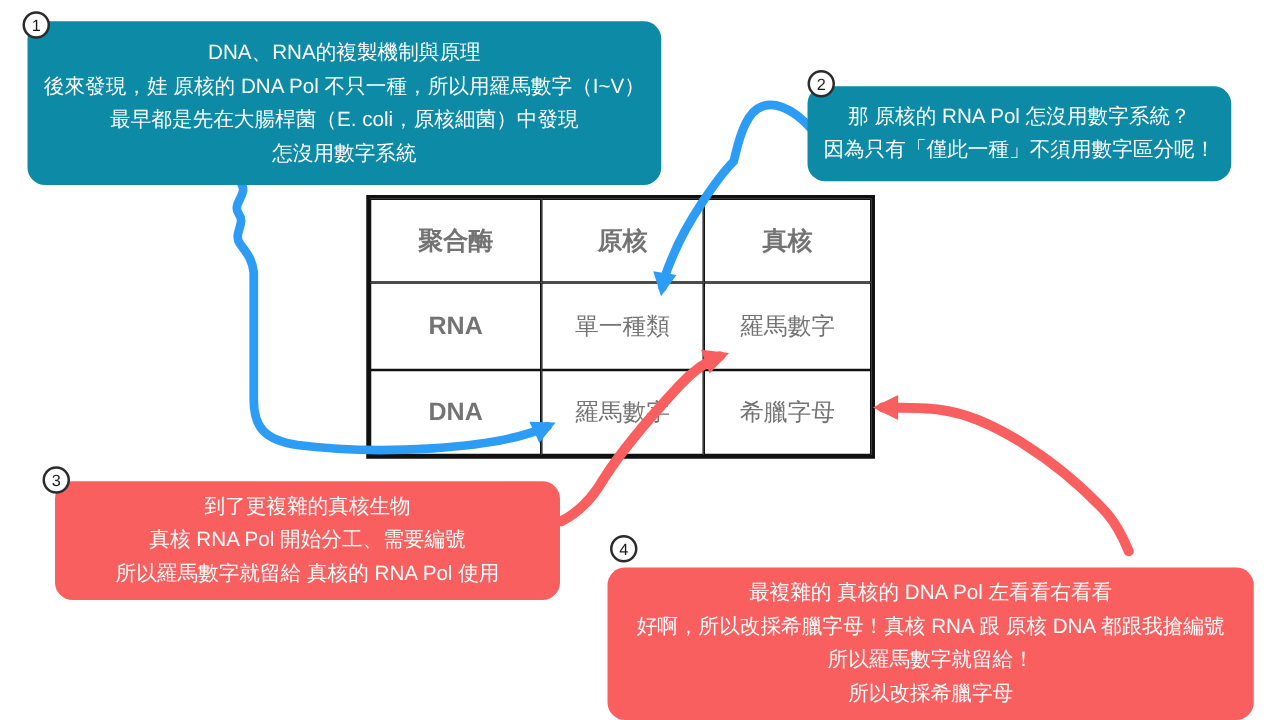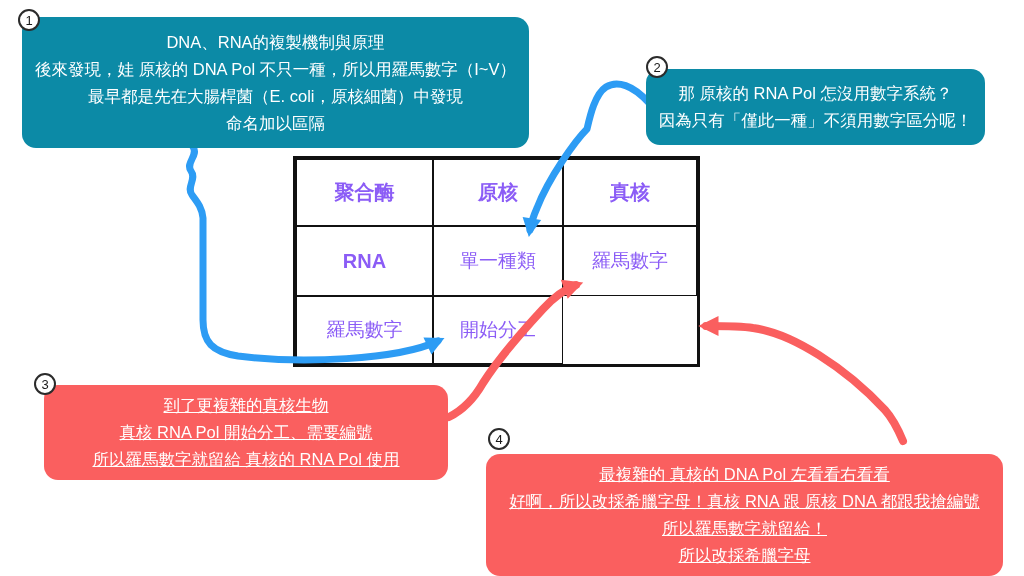--- a/index.html
+++ b/index.html
@@ -8,21 +8,21 @@
     font-family:"Liberation Sans","DejaVu Sans",sans-serif;
   }
   
   .callout{
     position:absolute;border-radius:14px;color:#ffffff;
     display:flex;flex-direction:column;justify-content:center;align-items:center;
     text-align:center;z-index:3;
   }
   .callout .line{font-size:16.5px;line-height:27px;white-space:nowrap;}
   .callout.teal{background:var(--color-teal,#0c8aa6);text-align:right;}
-  .callout.red{background:var(--color-red,#fa5f5f);text-decoration:underline;}
+  .callout.red{background:var(--color-red,#fa5f5f);}
   #callout-1{left:22px;top:17px;width:507px;height:131px;}
   #callout-2{left:646px;top:69px;width:339px;height:76px;}
   #callout-3{left:44px;top:385px;width:404px;height:95px;}
   #callout-4{left:486px;top:442px;width:517px;height:122px;margin-top:12px;}
   
   .badge{
     position:absolute;width:22px;height:22px;border-radius:50%;
     background:#ffffff;border:2px solid #2b2b2b;box-sizing:border-box;
     display:flex;align-items:center;justify-content:center;
     font-size:13px;color:#1a1a1a;z-index:4;
@@ -33,42 +33,43 @@
   #badge-4{left:488px;top:428px;}
   
   #pol-table{
     position:absolute;left:293px;top:156px;width:407px;height:211px;
     border:3px solid #111;box-sizing:border-box;
     display:grid;grid-template-columns:137px 130px 1fr;grid-template-rows:67px 70px 1fr;
     background:#fff;z-index:1;
   }
   #pol-table .cell{
     border:1.5px solid #111;display:flex;align-items:center;justify-content:center;
-    color:#8b5cf6;font-size:19px;
+    color:#737373;font-size:19px;
   }
   #pol-table .cell.bold{font-weight:bold;font-size:20px;}
   
   #arrow-overlay{position:absolute;left:0;top:0;z-index:2;pointer-events:none;}
 </style>
 </head>
 <body>
 
 <div id="canvas">
 
   <div id="pol-table">
     <div class="cell bold">聚合酶</div>
     <div class="cell bold">原核</div>
     <div class="cell bold">真核</div>
 
     <div class="cell bold">RNA</div>
     <div class="cell">單一種類</div>
     <div class="cell">羅馬數字</div>
 
+    <div class="cell bold">DNA</div>
     <div class="cell">羅馬數字</div>
-    <div class="cell">開始分工</div>
+    <div class="cell">希臘字母</div>
   </div>
 
   <svg id="arrow-overlay" width="1024" height="576" viewBox="0 0 1024 576">
     <defs>
       <marker id="head-blue" viewBox="0 0 10 10" refX="6" refY="5" markerWidth="3.2" markerHeight="3.2" orient="auto">
         <path d="M0.8 0.8 L9.2 5 L0.8 9.2 Z" stroke-linejoin="round" fill="#2d9cf4"></path>
       </marker>
       <marker id="head-red" viewBox="0 0 10 10" refX="6" refY="5" markerWidth="3.0" markerHeight="3.0" orient="auto">
         <path d="M0.8 0.8 L9.2 5 L0.8 9.2 Z" stroke-linejoin="round" fill="#fa5f5f"></path>
       </marker>
@@ -85,21 +86,21 @@
              C 555 296 565 289 576 285" fill="none" stroke-width="8" stroke-linecap="round" stroke-linejoin="round" marker-end="url(#head-red)" stroke="#fa5f5f"></path>
 
     <path d="M 903 441 C 898 429 893 419 885 410 C 846 368 792 333 753 328
              C 741 326 722 326 706 326" fill="none" stroke-width="8" stroke-linecap="round" stroke-linejoin="round" marker-end="url(#head-red)" stroke="#fa5f5f"></path>
   </svg>
 
   <div id="callout-1" class="callout teal">
     <div class="line">DNA、RNA的複製機制與原理</div>
     <div class="line">後來發現，娃 原核的 DNA Pol 不只一種，所以用羅馬數字（I~V）</div>
     <div class="line">最早都是先在大腸桿菌（E. coli，原核細菌）中發現</div>
-    <div class="line">命名加以區隔</div>
+    <div class="line">怎沒用數字系統</div>
   </div>
 
   <div id="callout-2" class="callout teal">
     <div class="line">那 原核的 RNA Pol 怎沒用數字系統？</div>
     <div class="line">因為只有「僅此一種」不須用數字區分呢！</div>
   </div>
 
   <div id="callout-3" class="callout red">
     <div class="line">到了更複雜的真核生物</div>
     <div class="line">真核 RNA Pol 開始分工、需要編號</div>

